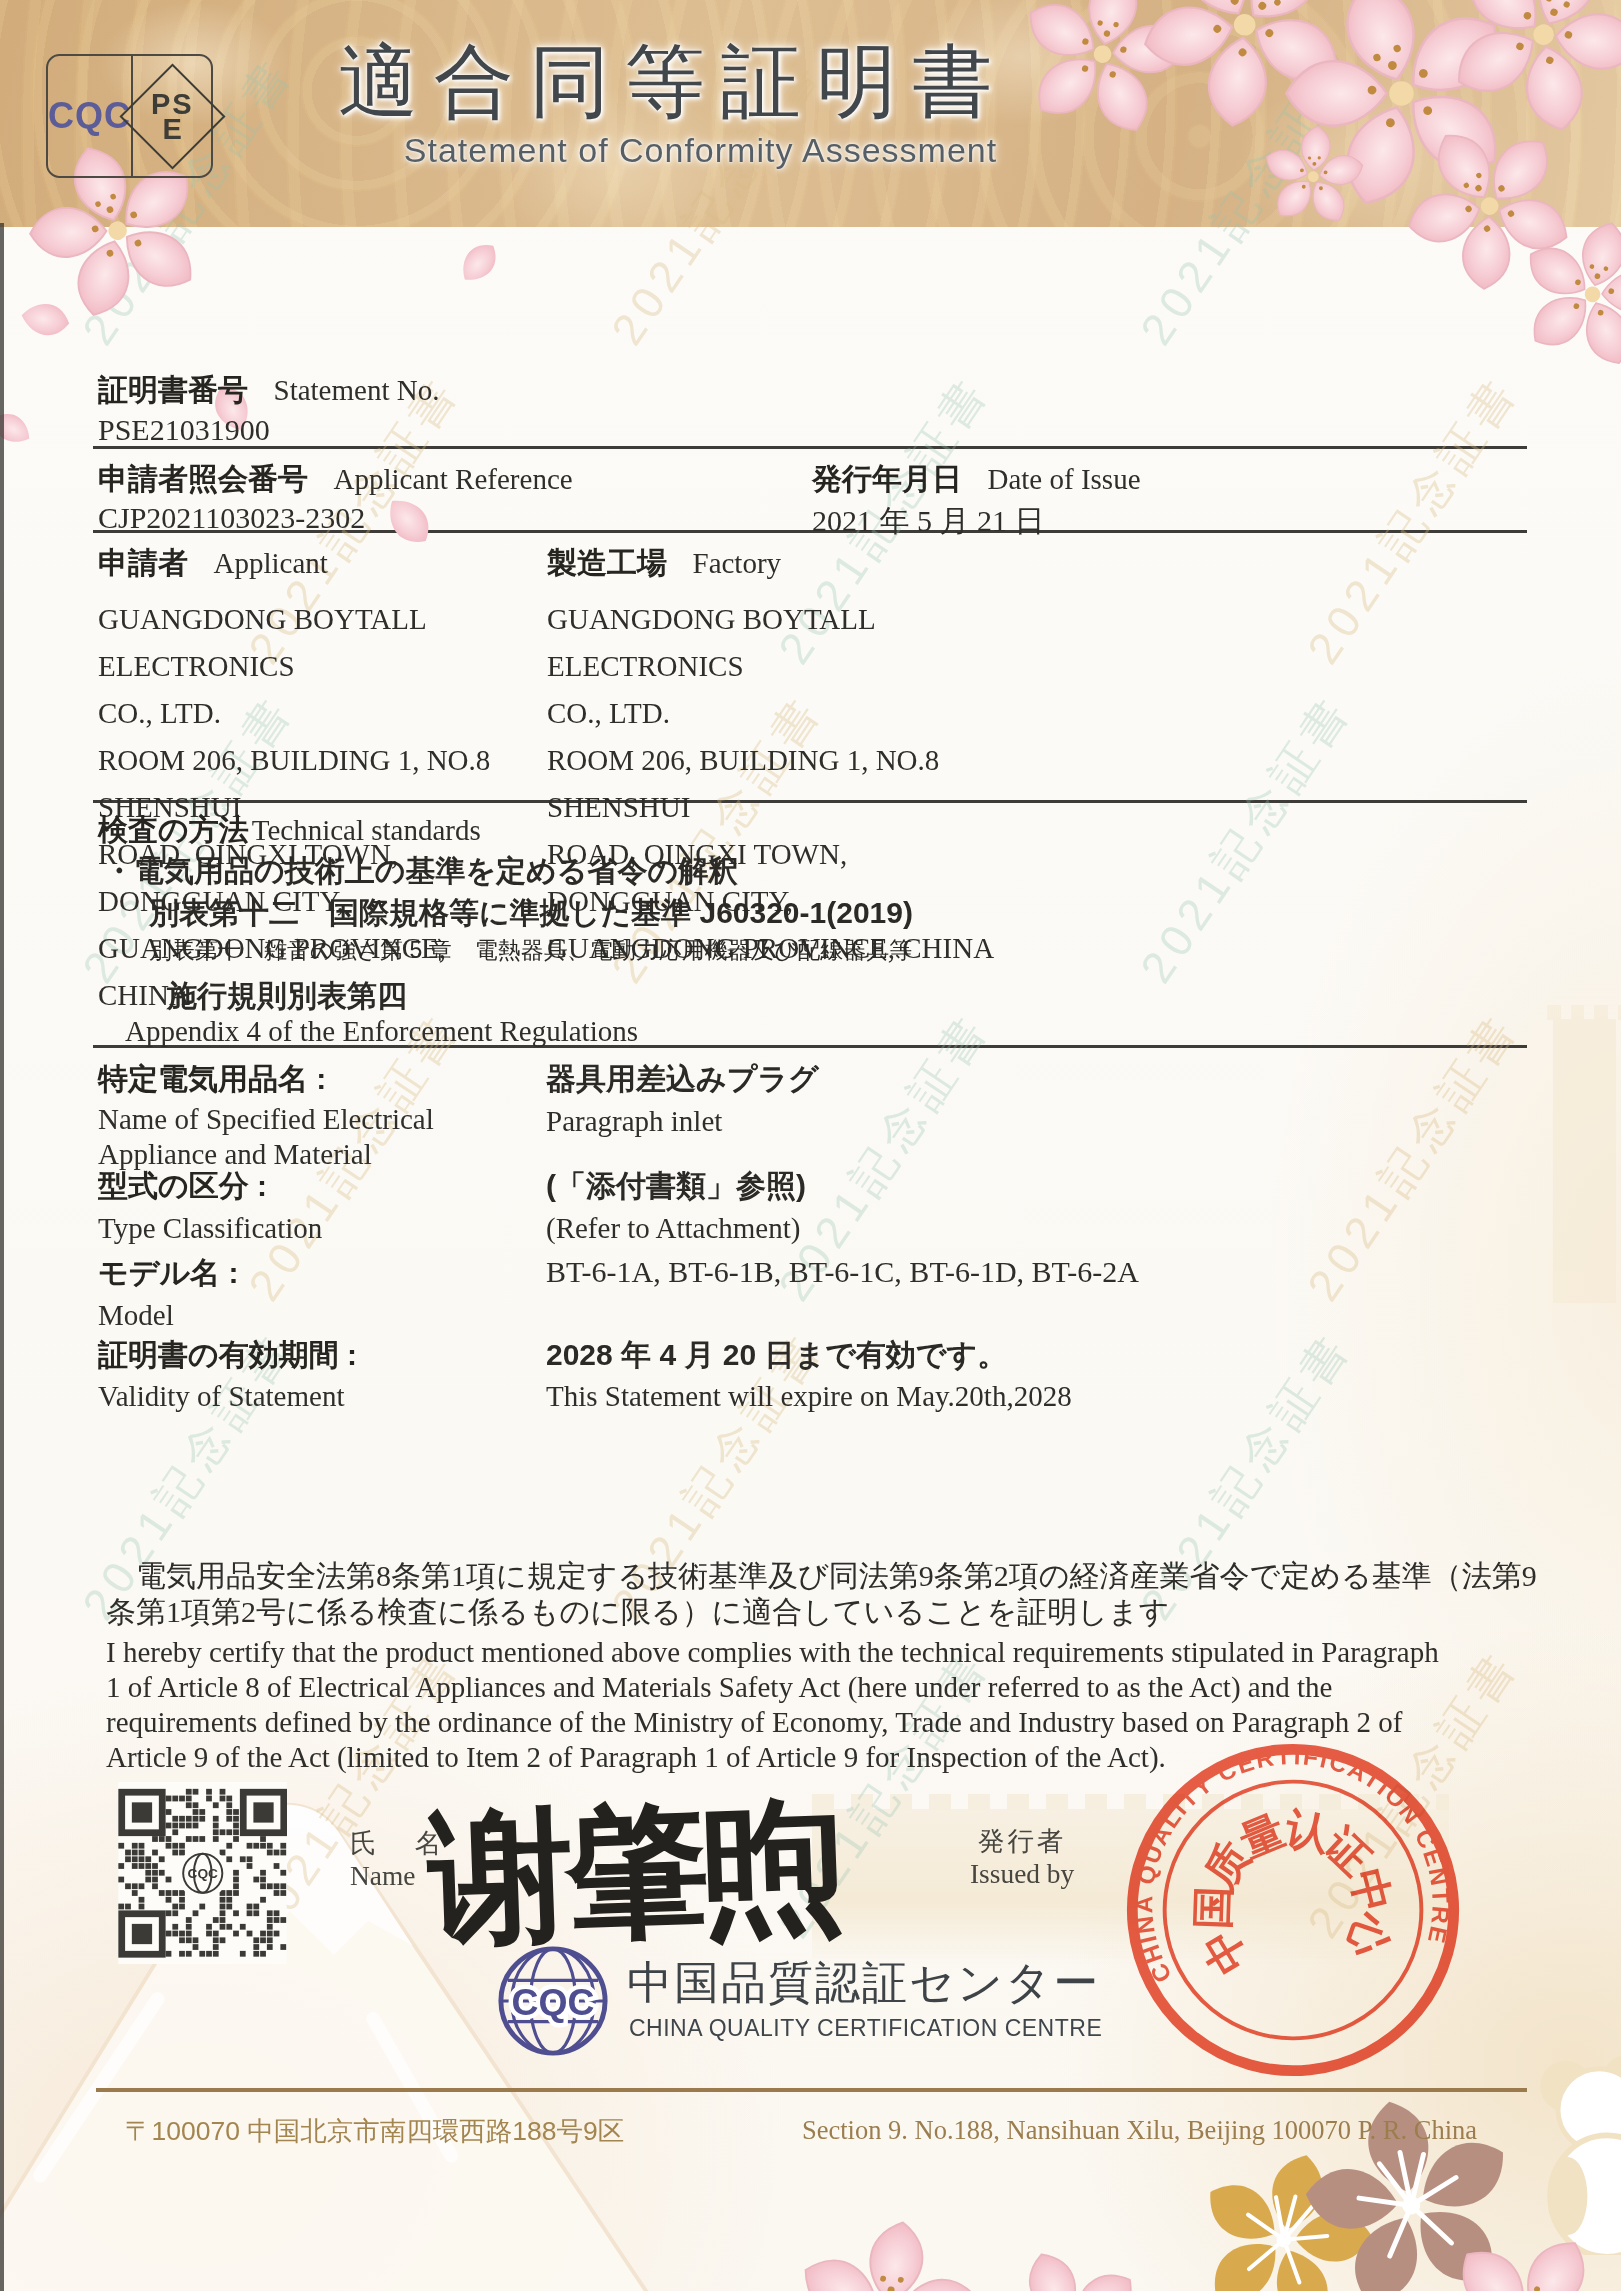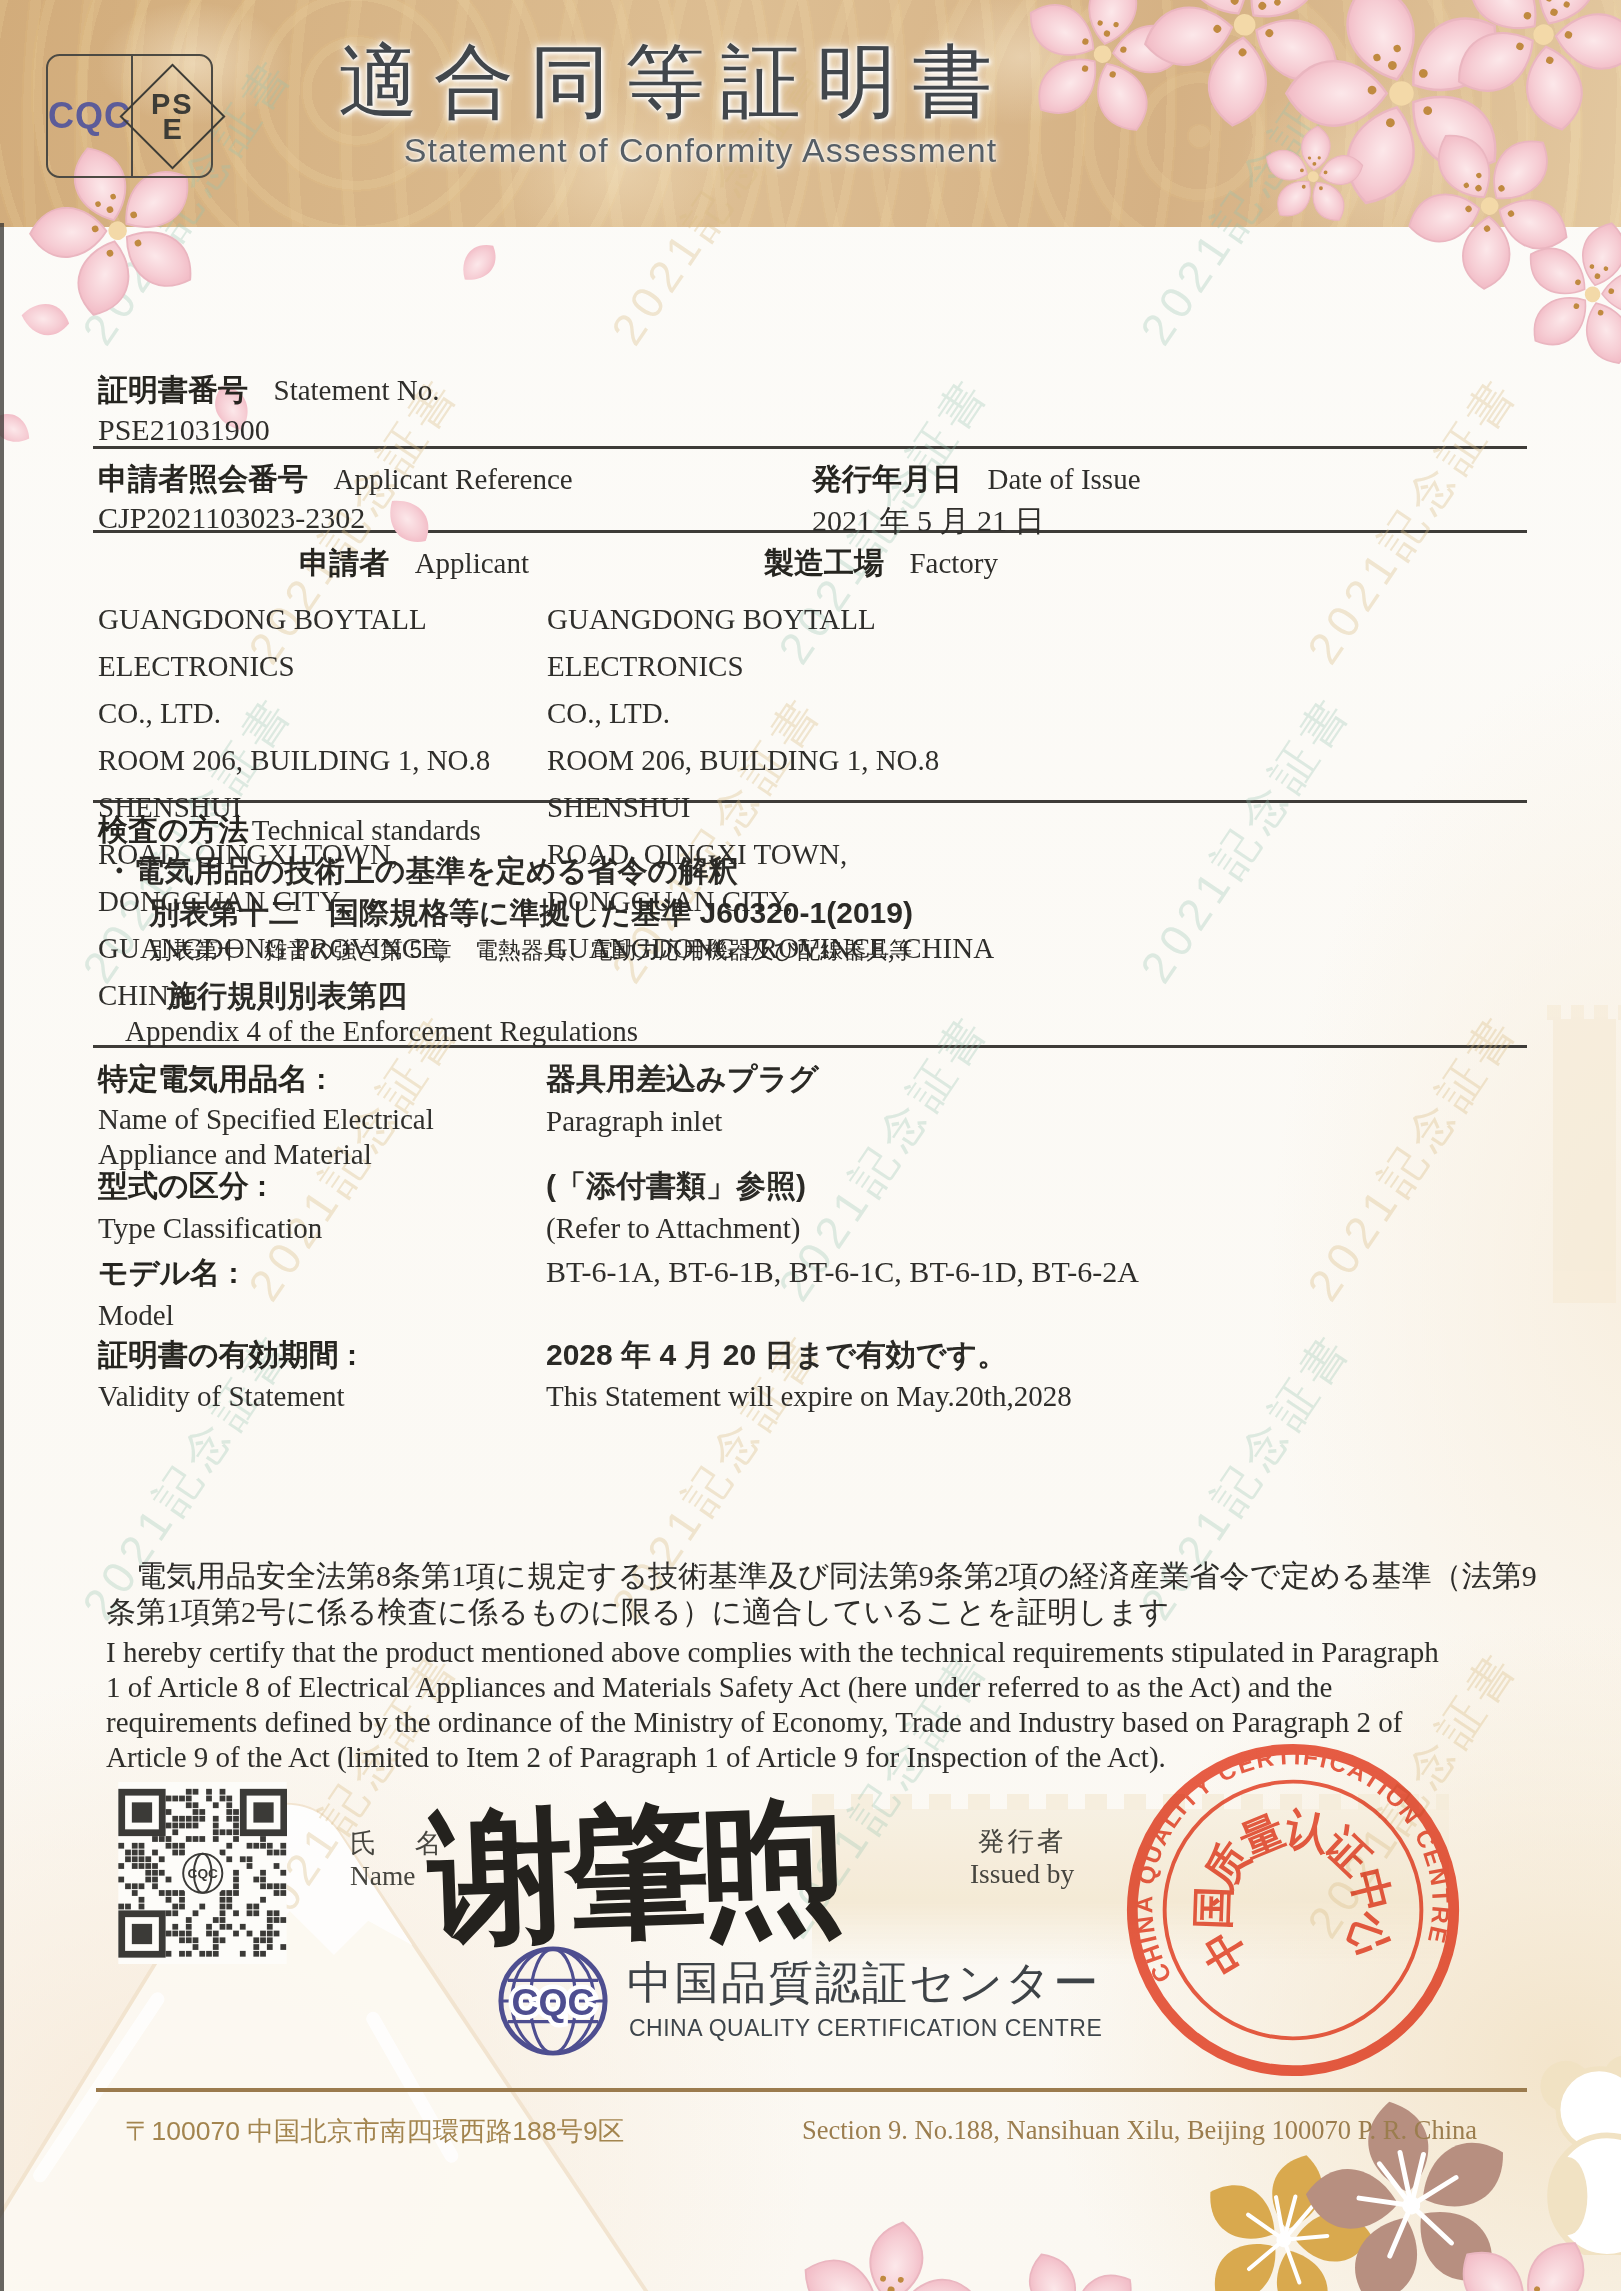--- a/index.html
+++ b/index.html
@@ -38,21 +38,21 @@
   .doc-subtitle{position:absolute;left:338px;top:131px;width:725px;text-align:center;font-size:34px;letter-spacing:1px;
     color:#575f66;z-index:3;font-family:"Liberation Sans",sans-serif;
     text-shadow:0 0 2.9px #fff,0 0 6.9px #fff,0 0 11.8px rgba(255,255,255,.95);}
   
   .rule{position:absolute;left:93px;width:1434px;height:2.9px;background:#3e3c38;}
   .rule-footer{position:absolute;left:96px;top:2088px;width:1431px;height:3.9px;background:#9b7b4e;}
   
   .jl{font-family:"Liberation Sans",sans-serif;font-weight:600;color:#262520;}
   .jp{font-family:Liberation Sans, sans-serif;color:#2b2a26;}
   .sf{font-family:"Liberation Serif",serif;color:#2f2e2b;}
-  .lblrow{display:flex;align-items:baseline;gap:25.5px;justify-content:flex-end;}
+  .lblrow{display:flex;align-items:baseline;gap:25.5px;}
   .z2{z-index:2;}
   .addr{line-height:47px;font-size:29px;}
   
   #watermarks{position:absolute;inset:0;z-index:1;pointer-events:none;}
   .wm{position:absolute;font-family:"Liberation Sans",sans-serif;font-size:45px;letter-spacing:6.9px;white-space:nowrap;
       transform:rotate(-56deg);transform-origin:left top;}
   
   .deco{position:absolute;pointer-events:none;}
   .wall-band{left:812px;top:1809px;width:637px;height:157px;z-index:0;opacity:.8;
     background:linear-gradient(#f7efdf, #f3e7cf 60%, rgba(243,231,207,0));}

